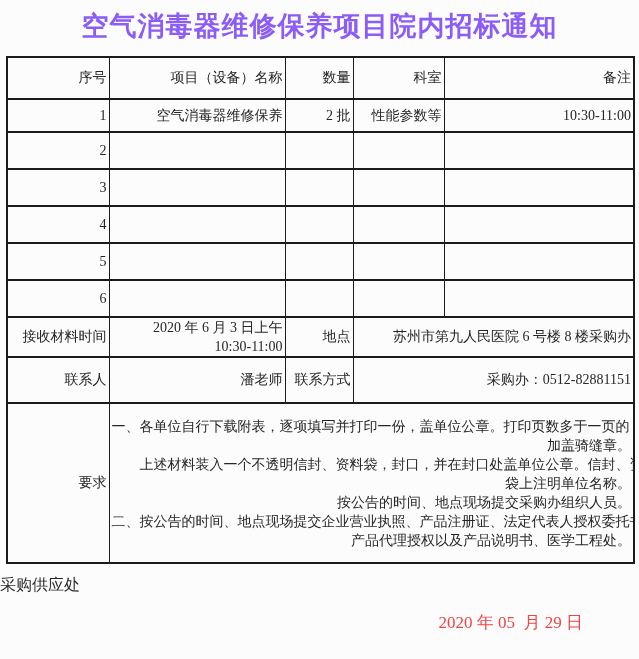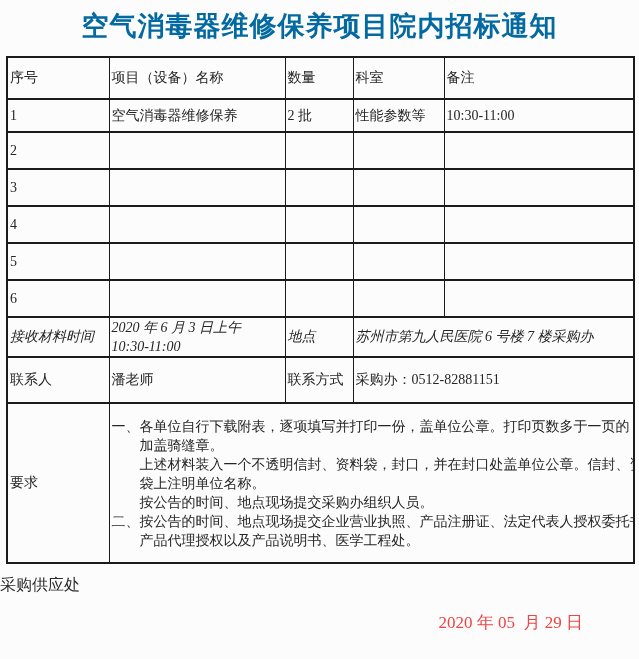--- a/index.html
+++ b/index.html
@@ -13,46 +13,46 @@
   }
   .page { width: 639px; height: 659px; position: relative; }
 
   .title {
     margin: 0;
     padding-top: 8px;
     text-align: center;
     font-size: 27px;
     font-weight: 700;
     letter-spacing: 1px;
-    color: #0369a1;
+    color: #8b5cf6;
   }
 
   table.notice {
     border-collapse: collapse;
     table-layout: fixed;
     width: 627px;
     margin: 12px 0 0 6px;
     border: 2px solid #1b1b1b;
   }
   .notice th, .notice td {
     border: 1px solid #1b1b1b;
     border-top-width: 2px;
     border-bottom-width: 2px;
     padding: 0 2px;
-    text-align: left;
+    text-align: right;
     vertical-align: middle;
     font-size: 14px;
     font-weight: normal;
     color: #262626;
     overflow: hidden;
   }
   tr.h-head  { height: 42px; }
   tr.h-r1    { height: 33px; }
   tr.h-r     { height: 37px; }
-  tr.h-recv  { height: 40px; font-style: italic; }
+  tr.h-recv  { height: 40px; }
   tr.h-cont  { height: 46px; }
   tr.h-req   { height: 160px; }
 
   .time-cell div { line-height: 19px; }
 
   .req-label-cell {
     vertical-align: top;
     padding-top: 22px;
   }
   .req-cell {
@@ -156,21 +156,21 @@
       <td></td>
     </tr>
 
     <tr class="h-recv">
       <td>接收材料时间</td>
       <td class="time-cell">
         <div>2020 年 6 月 3 日上午</div>
         <div>10:30-11:00</div>
       </td>
       <td>地点</td>
-      <td colspan="2">苏州市第九人民医院 6 号楼 7 楼采购办</td>
+      <td colspan="2">苏州市第九人民医院 6 号楼 8 楼采购办</td>
     </tr>
 
     <tr class="h-cont">
       <td>联系人</td>
       <td>潘老师</td>
       <td>联系方式</td>
       <td colspan="2">采购办：0512-82881151</td>
     </tr>
 
     <tr class="h-req">

